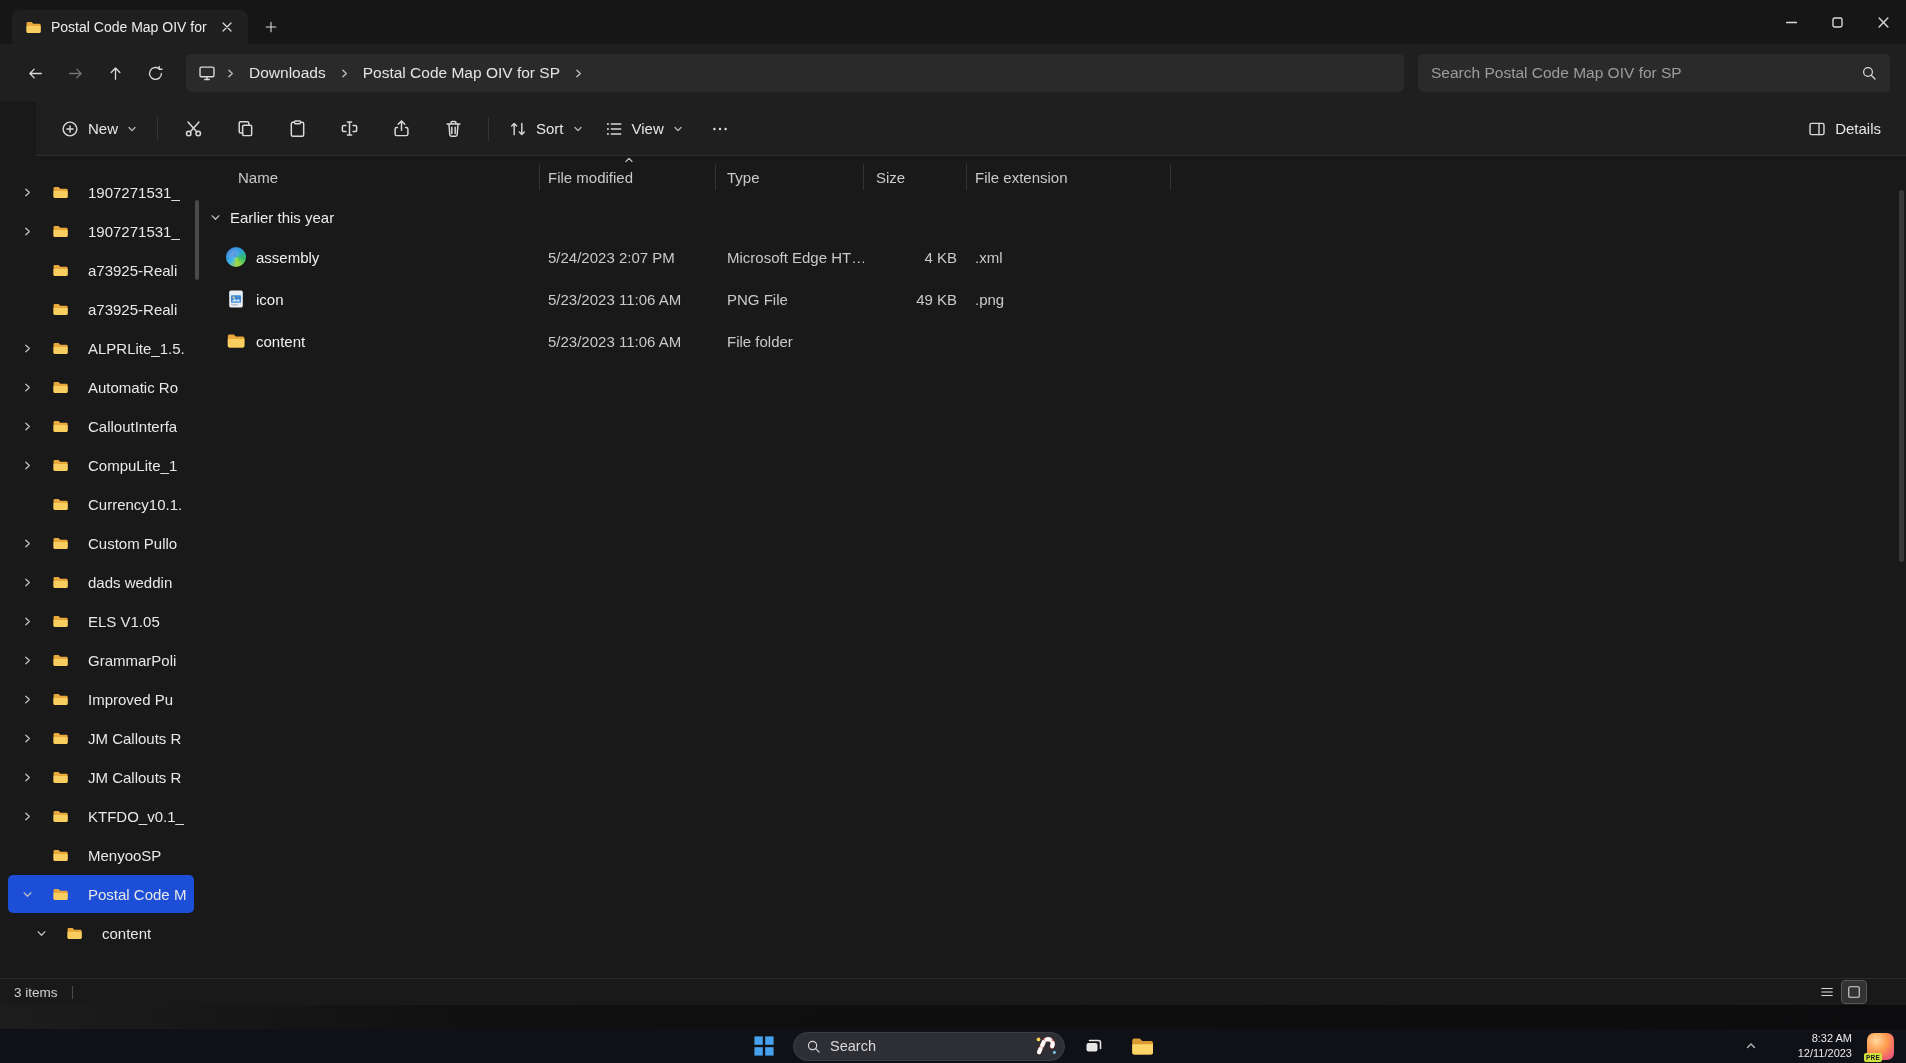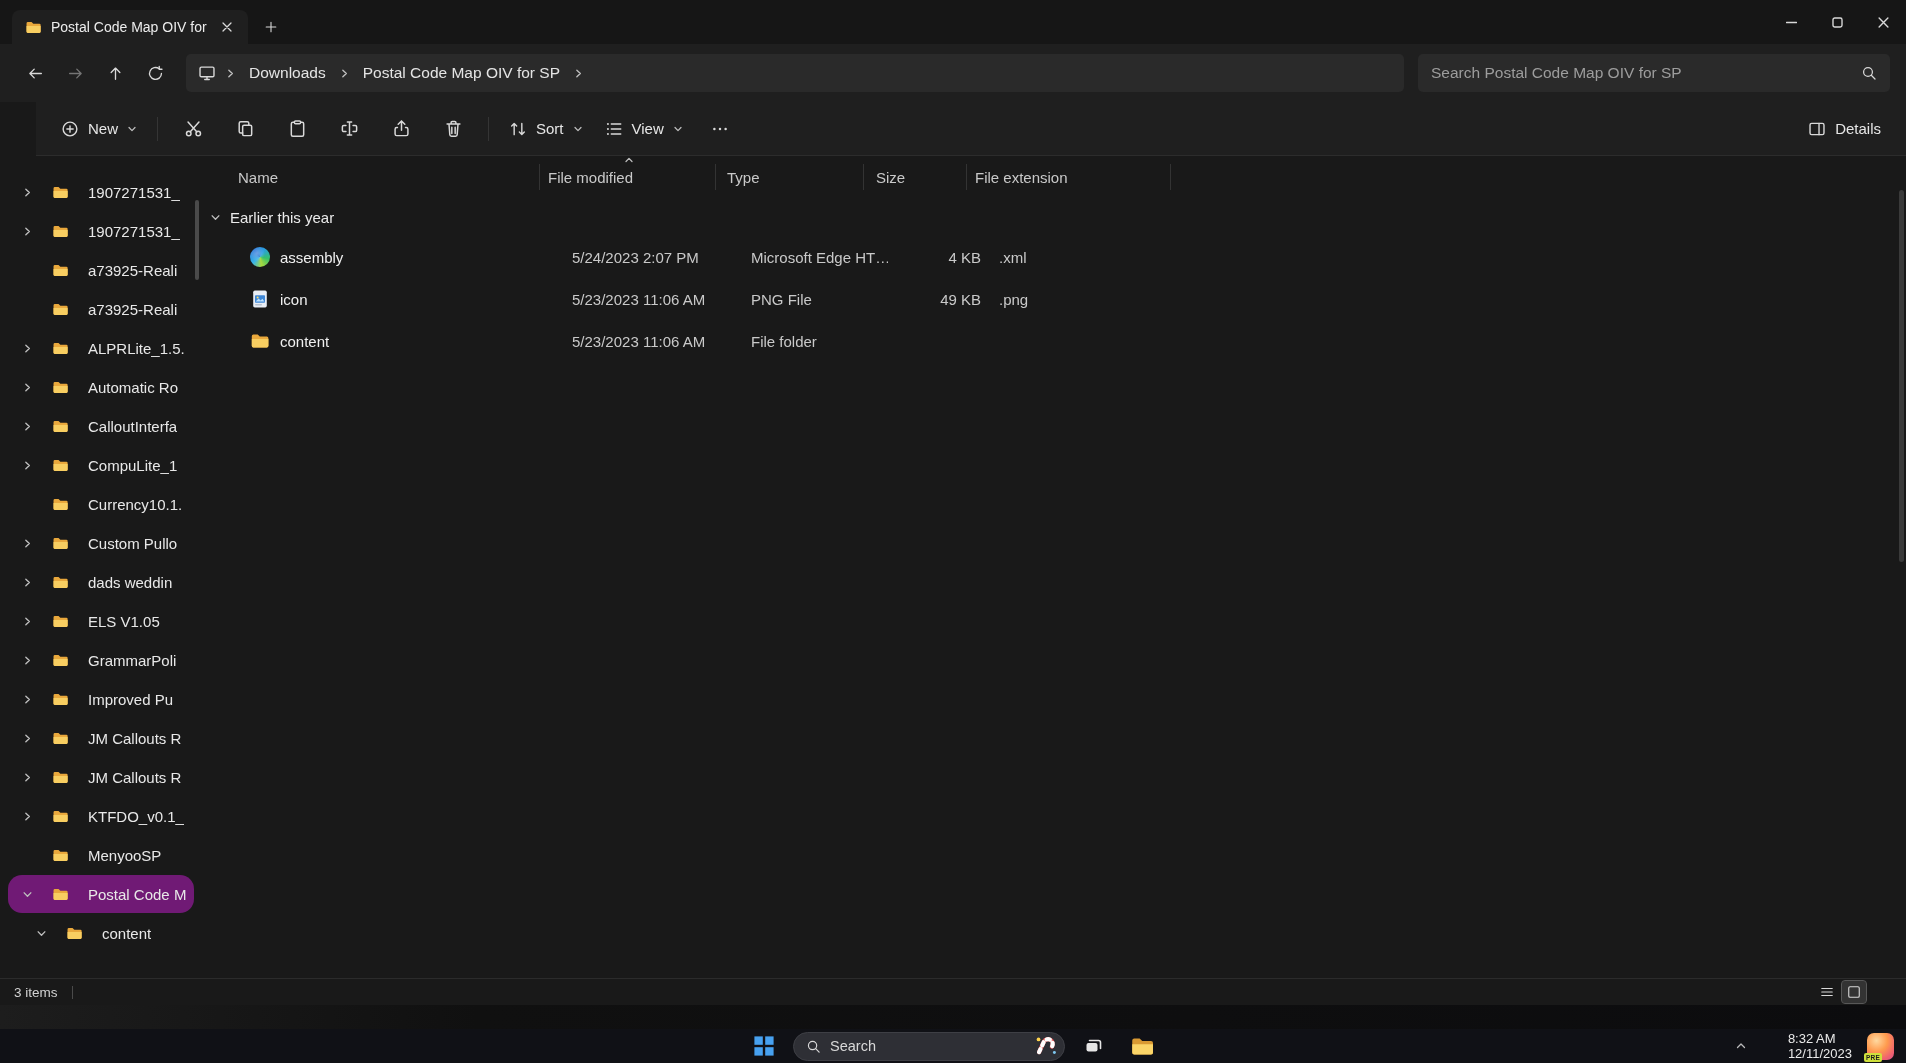--- a/index.html
+++ b/index.html
@@ -48,21 +48,21 @@
   .chev path { fill:none; stroke:#bdbdbd; stroke-width:1.5; stroke-linecap:round; stroke-linejoin:round; }
   .chev.down svg { transform:rotate(90deg); }
   .chev.up svg { transform:rotate(-90deg); }
   .chev.small { width:10px; height:10px; }
 
   
   .content { flex:1; display:flex; position:relative; background:#191919; overflow:hidden; }
 
   .sidebar { width:200px; flex:none; position:relative; padding-top:16px; overflow:hidden; }
   .sb-item { height:38px; margin:1px 6px 1px 8px; border-radius:5px; display:flex; align-items:center; gap:19px; padding-left:14px; font-size:15px; overflow:hidden; }
-  .sb-item.selected { background:#701a75;border-radius:14px; }
+  .sb-item.selected { background:#1d4ed8; }
   .sb-item.indent { padding-left:28px; }
   .sb-label { white-space:nowrap; overflow:hidden; color:#e8e8e8; }
   .sb-chev { display:inline-flex; width:11px; height:11px; flex:none; }
   .sb-chev svg { width:100%; height:100%; }
   .sb-chev path { fill:none; stroke:#bdbdbd; stroke-width:1.5; stroke-linecap:round; stroke-linejoin:round; }
   .sb-chev.down svg { transform:rotate(90deg); }
   .sb-folder { width:17px; height:17px; flex:none; }
   .sb-folder svg { width:100%; height:100%; }
   .sb-scrollbar { position:absolute; right:1px; top:44px; width:4px; height:80px; background:#4a4a4a; border-radius:2px; }
 
@@ -70,21 +70,21 @@
   .fl-headers { display:flex; align-items:center; height:42px; font-size:15px; color:#c9c9c9; }
   .hcell { display:flex; align-items:center; height:26px; border-right:1px solid #333333; position:relative; white-space:nowrap; }
   .h-name { width:340px; padding-left:38px; }
   .h-date { width:176px; padding-left:8px; }
   .h-type { width:148px; padding-left:11px; }
   .h-size { width:103px; padding-left:12px; }
   .h-ext  { width:204px; padding-left:8px; }
   .sort-caret { position:absolute; top:-9px; left:84px; }
 
   .fl-group { display:flex; align-items:center; gap:9px; height:38px; padding-left:10px; font-size:15px; color:#eaeaea; }
-  .fl-row { display:flex; align-items:center; height:42px; font-size:15px;padding-left:24px; }
+  .fl-row { display:flex; align-items:center; height:42px; font-size:15px; }
   .c-name { width:340px; padding-left:26px; display:flex; align-items:center; gap:10px; overflow:hidden; }
   .c-name .nm { color:#f0f0f0; white-space:nowrap; }
   .c-date { width:176px; padding-left:8px; color:#c9c9c9; }
   .c-type { width:148px; padding-left:11px; color:#c9c9c9; white-space:nowrap; overflow:hidden; }
   .c-size { width:103px; padding-right:10px; text-align:right; color:#c9c9c9; }
   .c-ext  { width:204px; padding-left:8px; color:#c9c9c9; }
   .fi { display:none; width:20px; height:20px; flex:none; }
   .fl-row.icon-edge .fi-edge { display:block; }
   .fl-row.icon-png .fi-png { display:block; }
   .fl-row.icon-folder .fi-folder { display:block; }
@@ -107,21 +107,21 @@
   .desktop-strip { position:absolute; left:0; top:1005px; width:1906px; height:24px;
     background:linear-gradient(90deg,#1d1d1d 0%,#101010 25%,#0c0c0e 100%); }
   .taskbar { position:absolute; left:0; bottom:0; width:1906px; height:34px; background:#101116; }
   .tb-center { position:absolute; left:50%; transform:translateX(-50%); top:0; height:34px; display:flex; align-items:center; gap:10px; }
   .tb-btn { width:38px; height:30px; display:flex; align-items:center; justify-content:center; border-radius:5px; flex:none; }
   .tb-search { width:272px; height:29px; border-radius:15px; background:#2e2f35; border:1px solid #3e3f45; display:flex; align-items:center; padding-left:12px; gap:9px; overflow:hidden; }
   .tb-search-label { font-size:14.5px; color:#d8d8d8; }
   .tb-festive { margin-left:auto; width:36px; height:29px; display:flex; align-items:center; justify-content:center; }
   .tb-right { position:absolute; right:12px; top:0; height:34px; display:flex; align-items:center; gap:15px; }
   .tray-chev { opacity:0.85; margin-right:26px; }
-  .clock { font-size:13px; line-height:15px; color:#eaeaea; }
+  .clock { text-align:right; font-size:11px; line-height:15px; color:#eaeaea; }
   .copilot { position:relative; width:27px; height:27px; border-radius:7px;
     background:radial-gradient(circle at 35% 28%, #ffd9a0 0%, #ff9b4e 42%, #f0636e 75%, #d94f8a 100%); }
   .copilot-badge { position:absolute; left:-3px; bottom:-2px; background:#cfe03c; color:#1c1c1c; font-size:6.5px; font-weight:bold; padding:1px 2px; border-radius:2px; letter-spacing:0.2px; }
 </style>
 </head>
 <body>
 
 <div class="window">
 
   <div class="tabbar">

